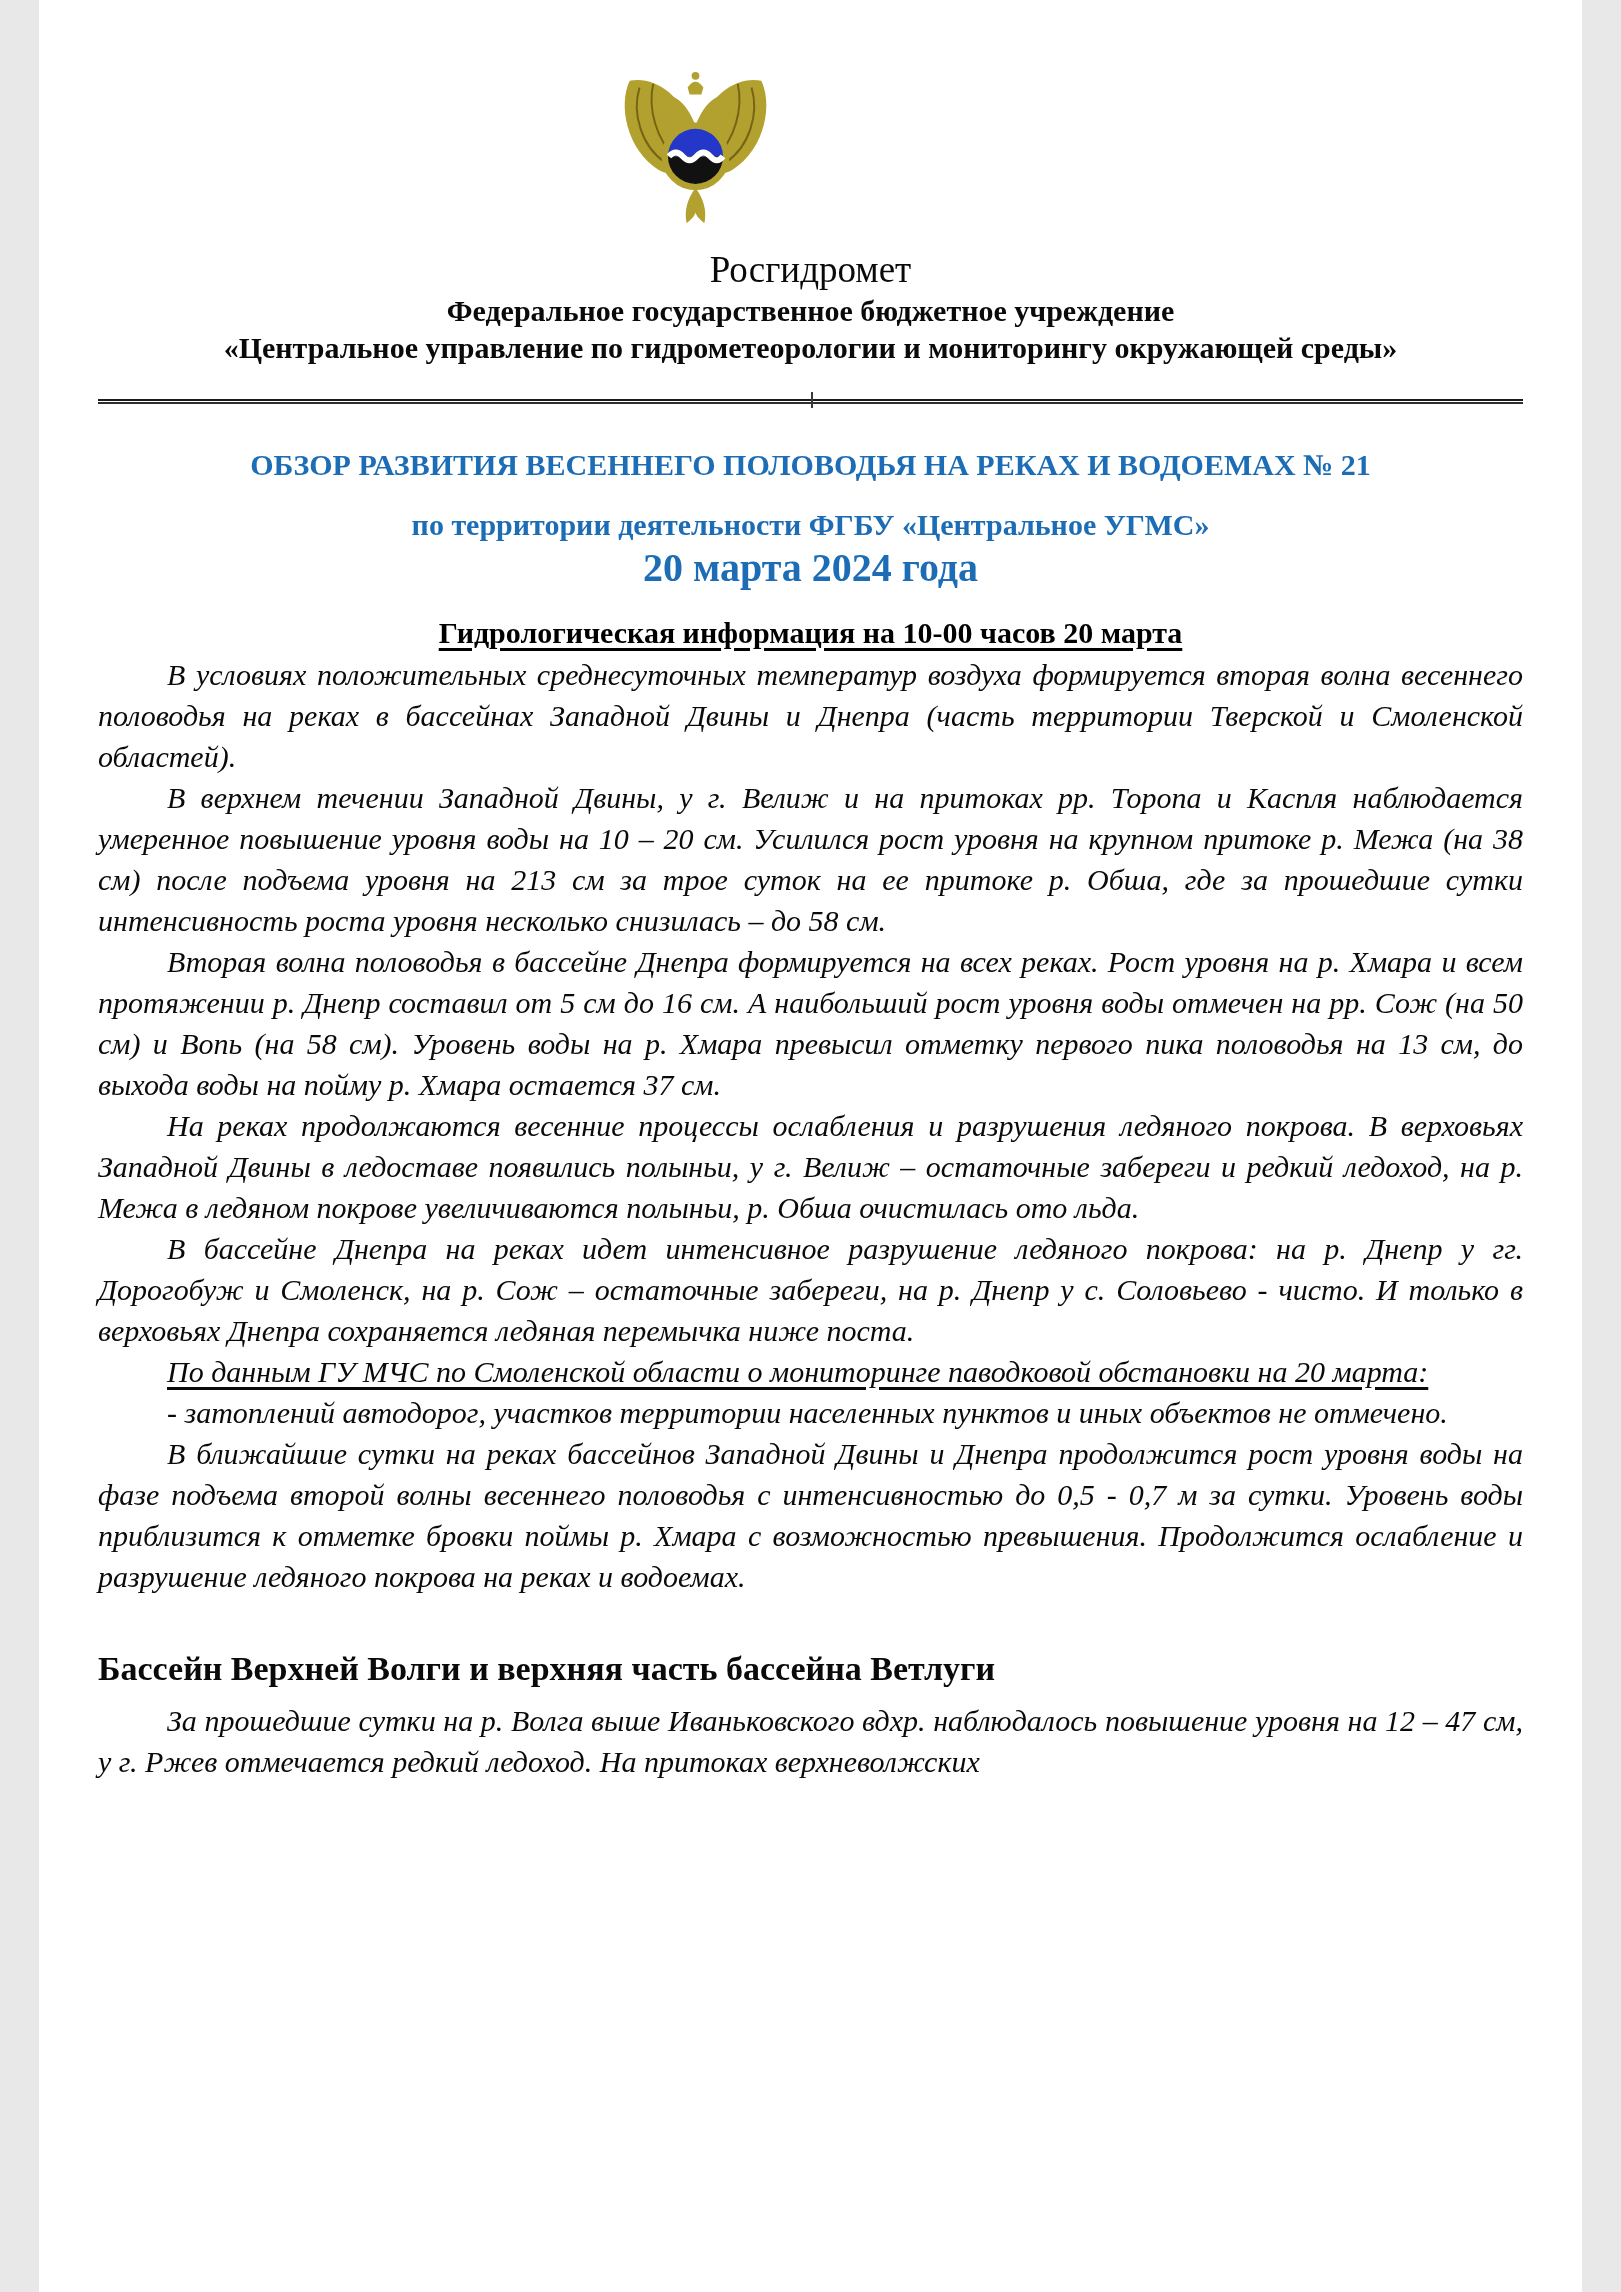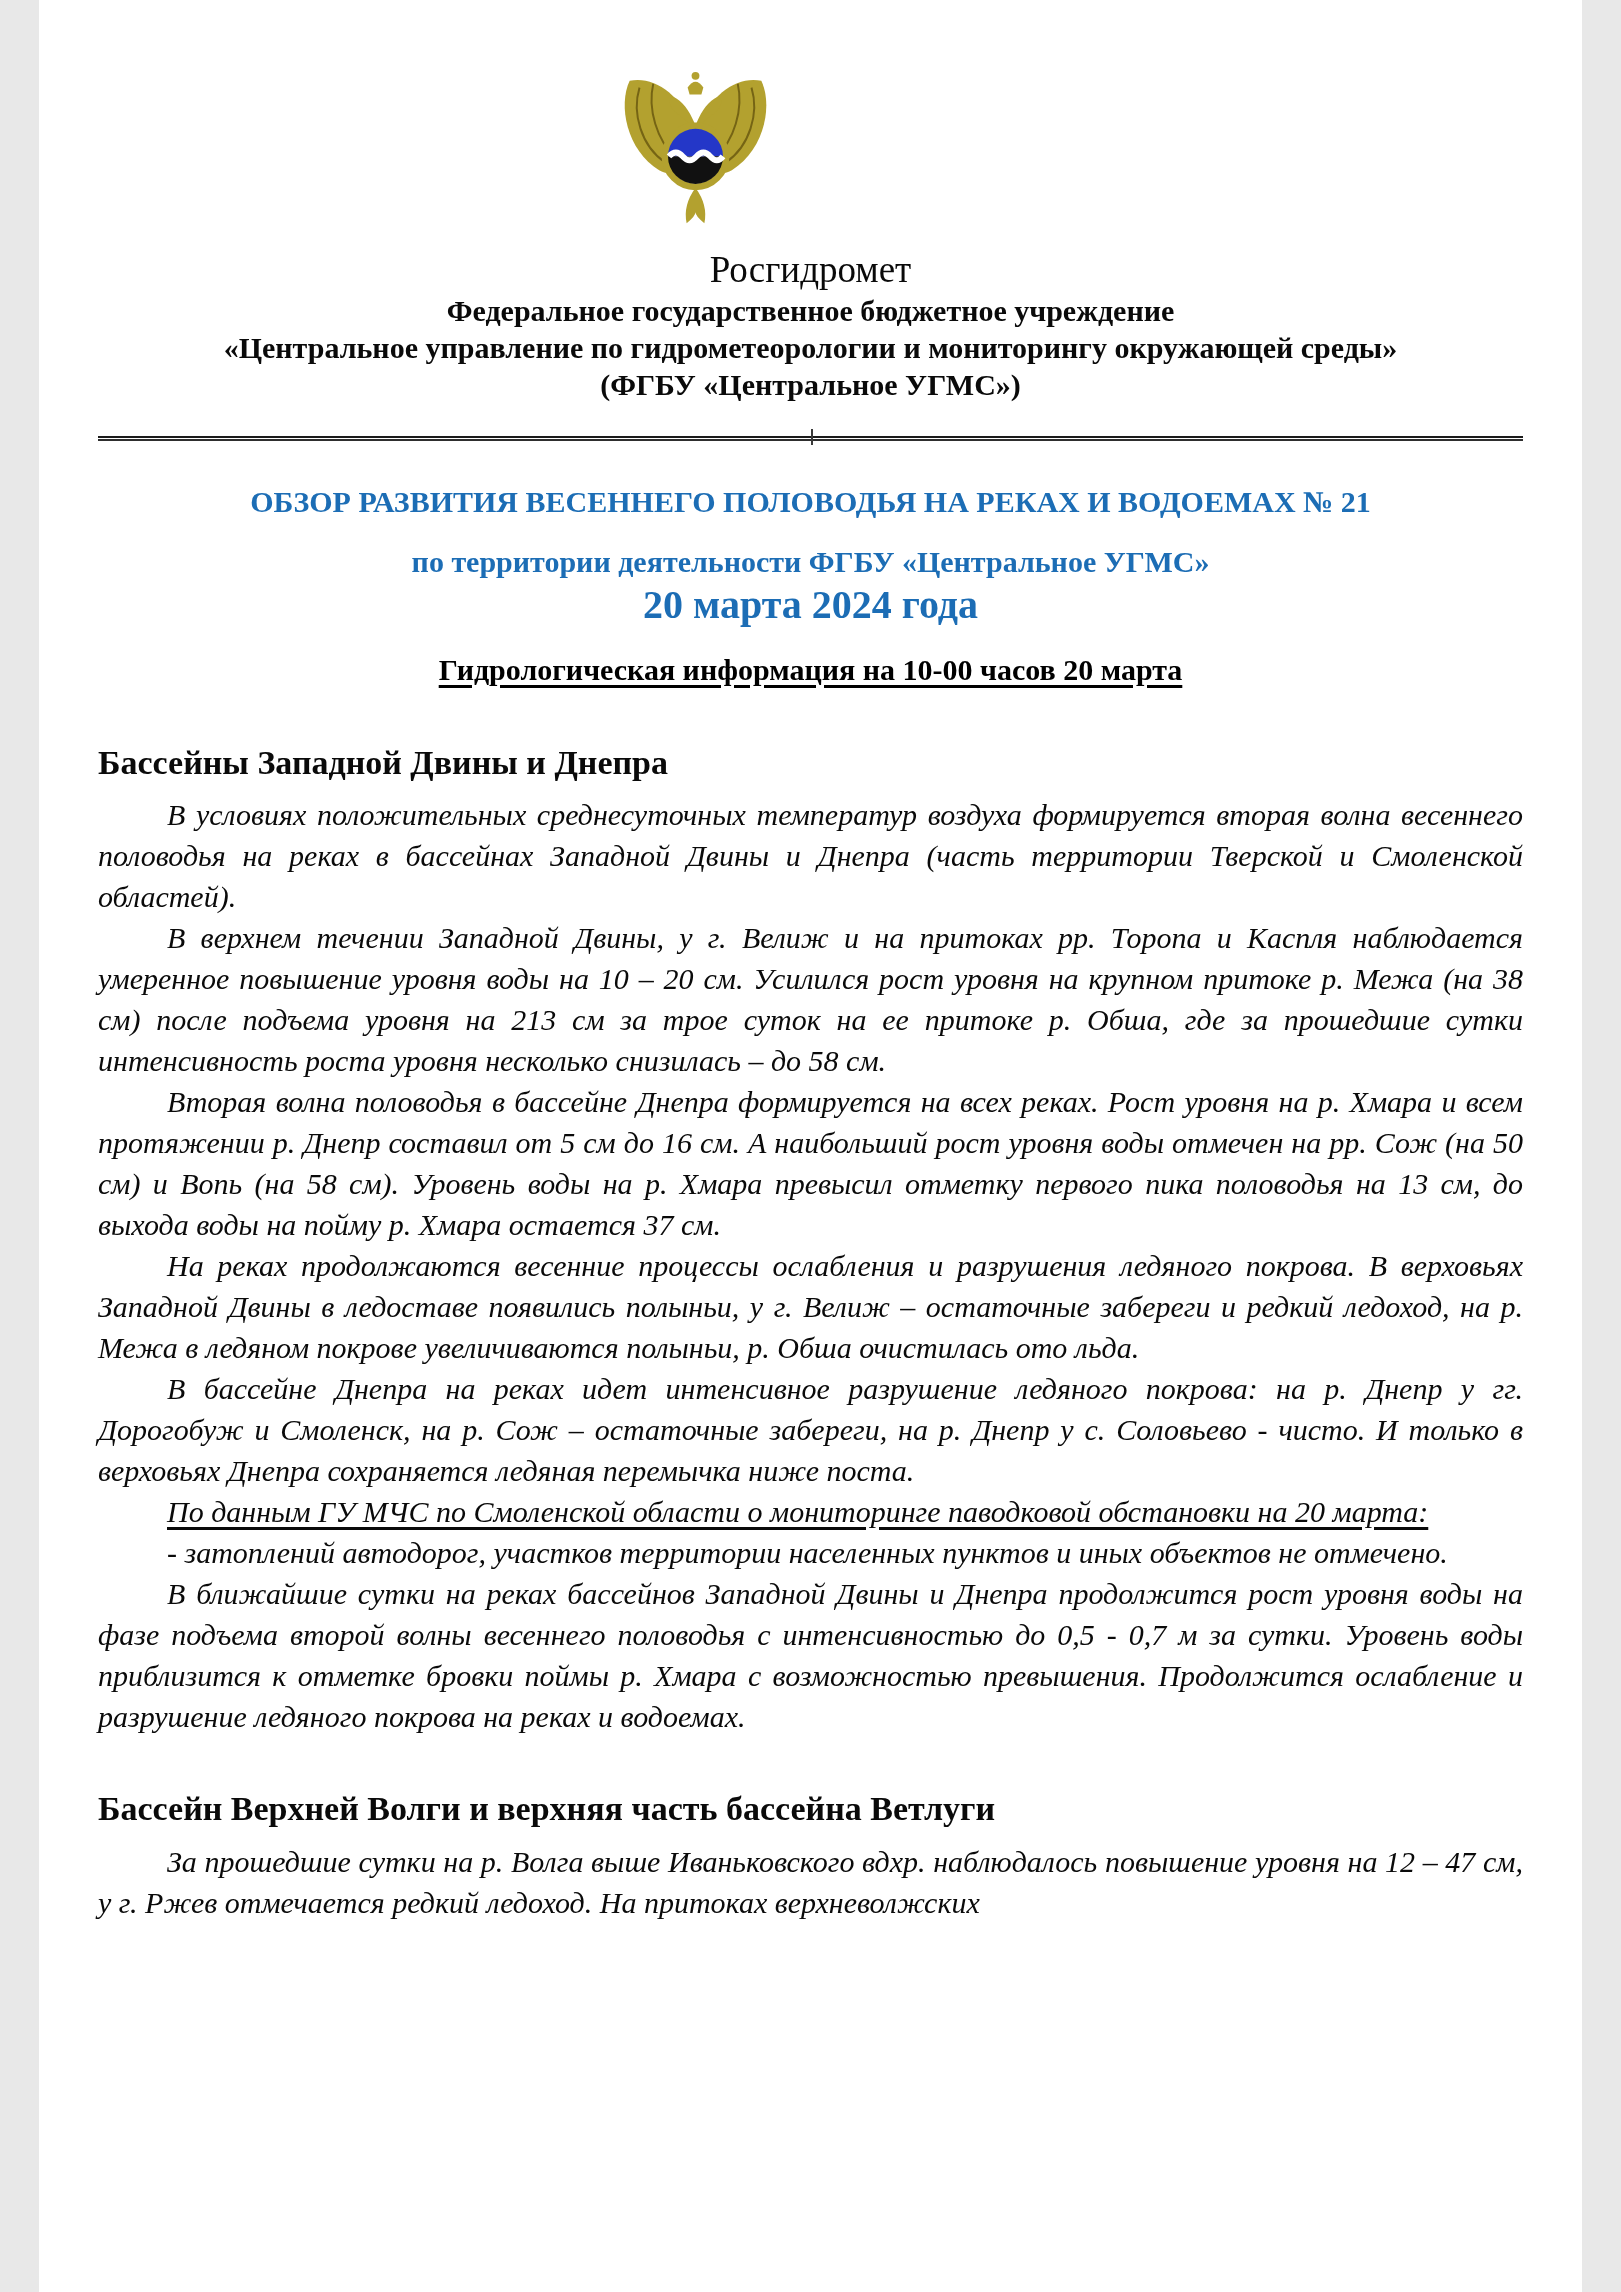--- a/index.html
+++ b/index.html
@@ -77,36 +77,34 @@
       <path class="wave" d="M58 92 q7 -8 14 0 t14 0 t14 0 t13 0"></path>
 
       <path class="gold" d="M85 124 q-13 18 -9 36 q9 -7 9 -11 q0 4 9 11 q4 -18 -9 -36 z"></path>
     </svg>
   </div>
 
   <div class="header">
     <div class="agency">Росгидромет</div>
     <div class="org">Федеральное государственное бюджетное учреждение</div>
     <div class="org">«Центральное управление по гидрометеорологии и мониторингу окружающей среды»</div>
-    <div class="org">(ФГБУ «Центральное УГМС»)</div>
   </div>
 
   <div class="rule">
     <span class="tick"></span>
   </div>
 
   <div class="title-block">
     <div class="t1">ОБЗОР РАЗВИТИЯ ВЕСЕННЕГО ПОЛОВОДЬЯ НА РЕКАХ И ВОДОЕМАХ № 21</div>
     <div class="t2">по территории деятельности ФГБУ «Центральное УГМС»</div>
     <div class="t3">20 марта 2024 года</div>
   </div>
 
   <div class="subtitle">Гидрологическая информация на 10-00 часов 20 марта</div>
 
-  <h2 class="sec">Бассейны Западной Двины и Днепра</h2>
   <p class="body">В условиях положительных среднесуточных температур воздуха формируется вторая волна весеннего половодья на реках в бассейнах Западной Двины и Днепра (часть территории Тверской и Смоленской областей).</p>
   <p class="body">В верхнем течении Западной Двины, у г. Велиж и на притоках  рр. Торопа и Каспля наблюдается умеренное повышение уровня воды на 10 – 20 см. Усилился рост уровня на крупном притоке р. Межа (на 38 см) после подъема уровня на 213 см за трое суток на ее притоке р. Обша, где за прошедшие сутки интенсивность роста уровня несколько снизилась – до 58 см.</p>
   <p class="body">Вторая волна половодья в бассейне Днепра формируется на всех реках. Рост уровня на р. Хмара и всем протяжении р. Днепр составил от 5 см до 16 см. А наибольший рост уровня воды отмечен на рр. Сож (на 50 см) и  Вопь (на 58 см). Уровень воды на р. Хмара превысил отметку первого пика половодья на 13 см, до выхода воды на пойму р. Хмара остается 37 см.</p>
   <p class="body">На реках   продолжаются весенние процессы ослабления и разрушения ледяного покрова. В верховьях Западной Двины в ледоставе появились полыньи, у г. Велиж – остаточные забереги и редкий ледоход, на р. Межа в ледяном покрове увеличиваются полыньи, р. Обша очистилась ото льда.</p>
   <p class="body">В бассейне Днепра на реках идет интенсивное разрушение ледяного покрова: на р. Днепр у гг. Дорогобуж и Смоленск, на р. Сож – остаточные забереги, на р. Днепр у с. Соловьево - чисто. И только в верховьях Днепра сохраняется ледяная перемычка  ниже поста.</p>
   <p class="body underlined">По данным ГУ МЧС по Смоленской области о мониторинге паводковой обстановки на 20 марта:</p>
   <p class="body dash-block">- затоплений автодорог, участков территории населенных пунктов и иных объектов не отмечено.</p>
   <p class="body forecast">В ближайшие сутки на реках бассейнов Западной Двины и Днепра продолжится рост уровня воды на фазе подъема второй волны весеннего половодья с интенсивностью до 0,5 - 0,7 м за сутки. Уровень воды приблизится к отметке бровки поймы р. Хмара с возможностью превышения. Продолжится ослабление и разрушение ледяного покрова на реках и водоемах.</p>
 
   <h2 class="sec">Бассейн Верхней Волги и верхняя часть бассейна Ветлуги</h2>

